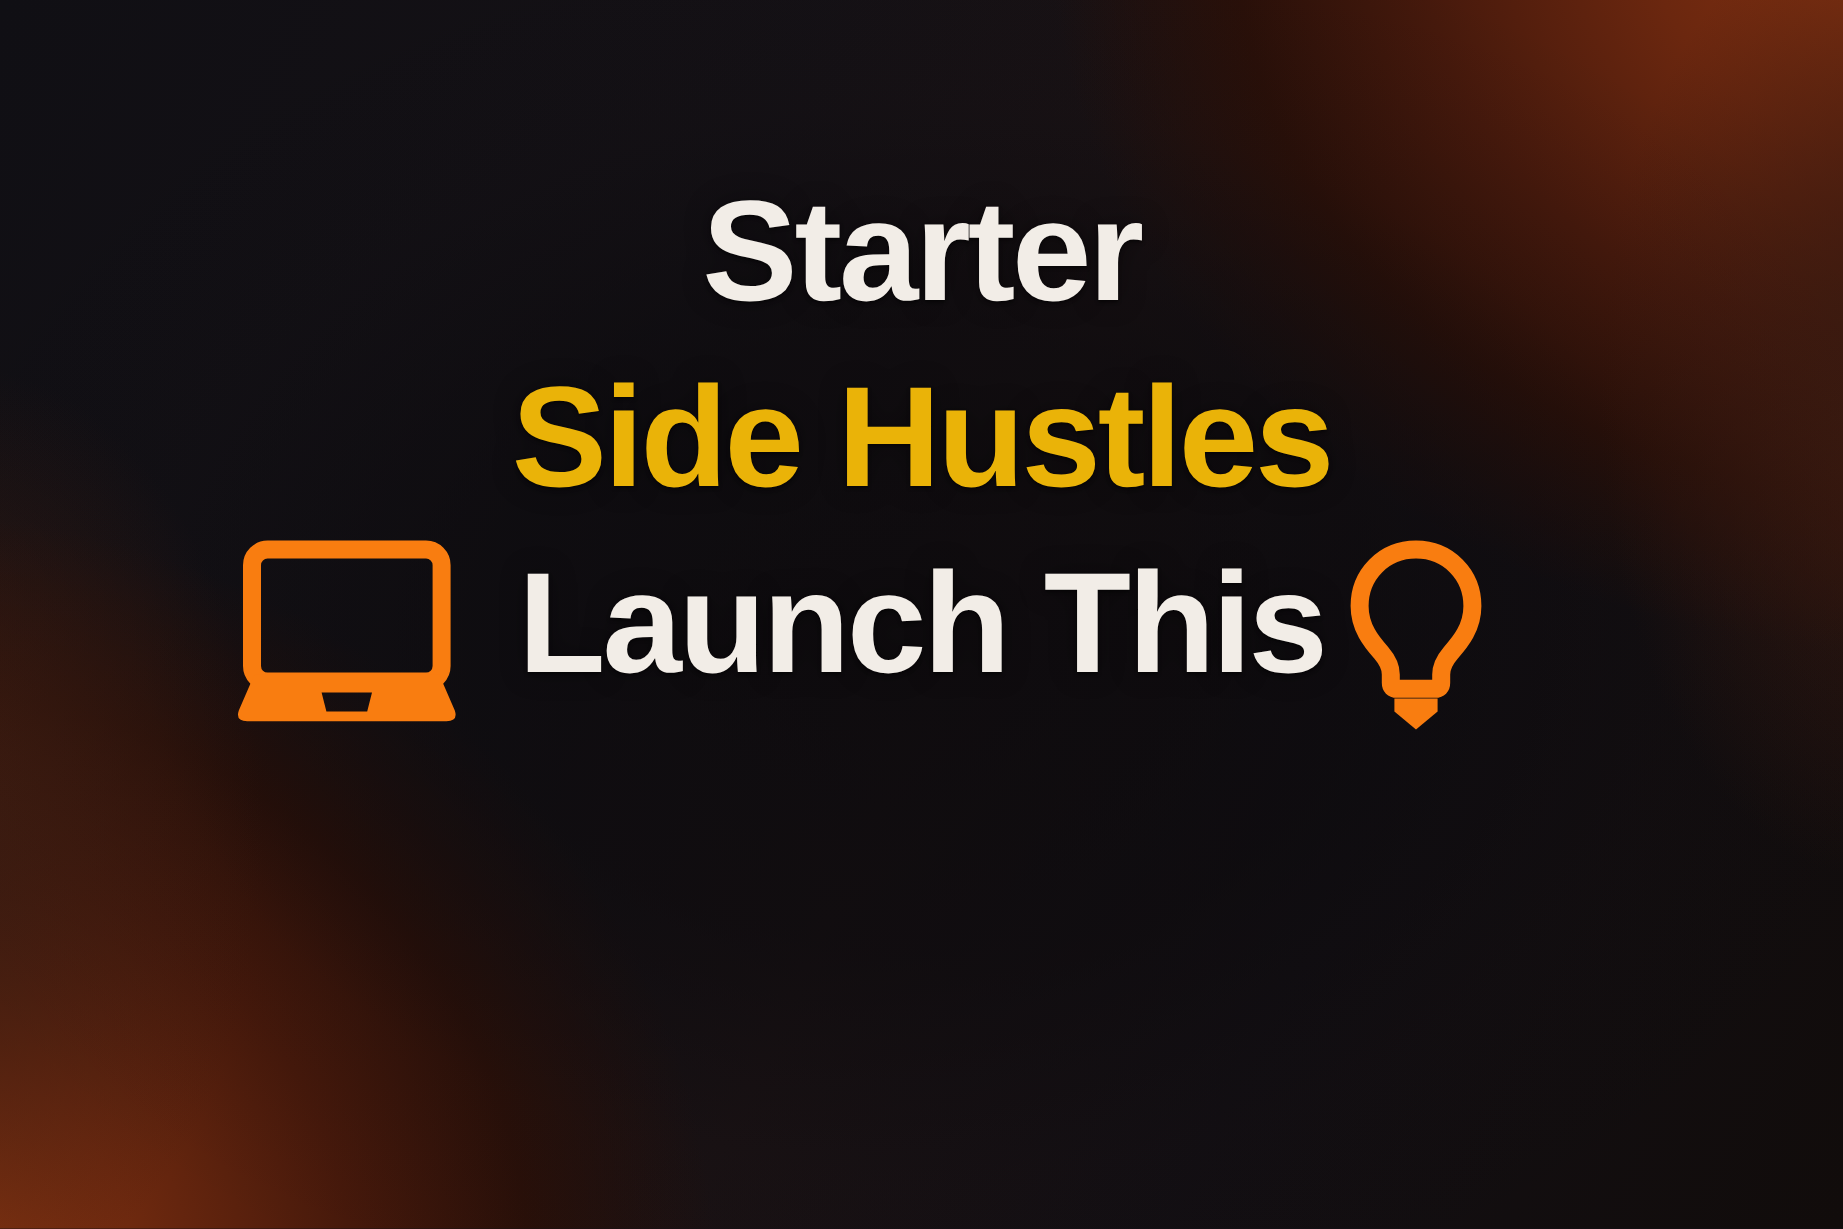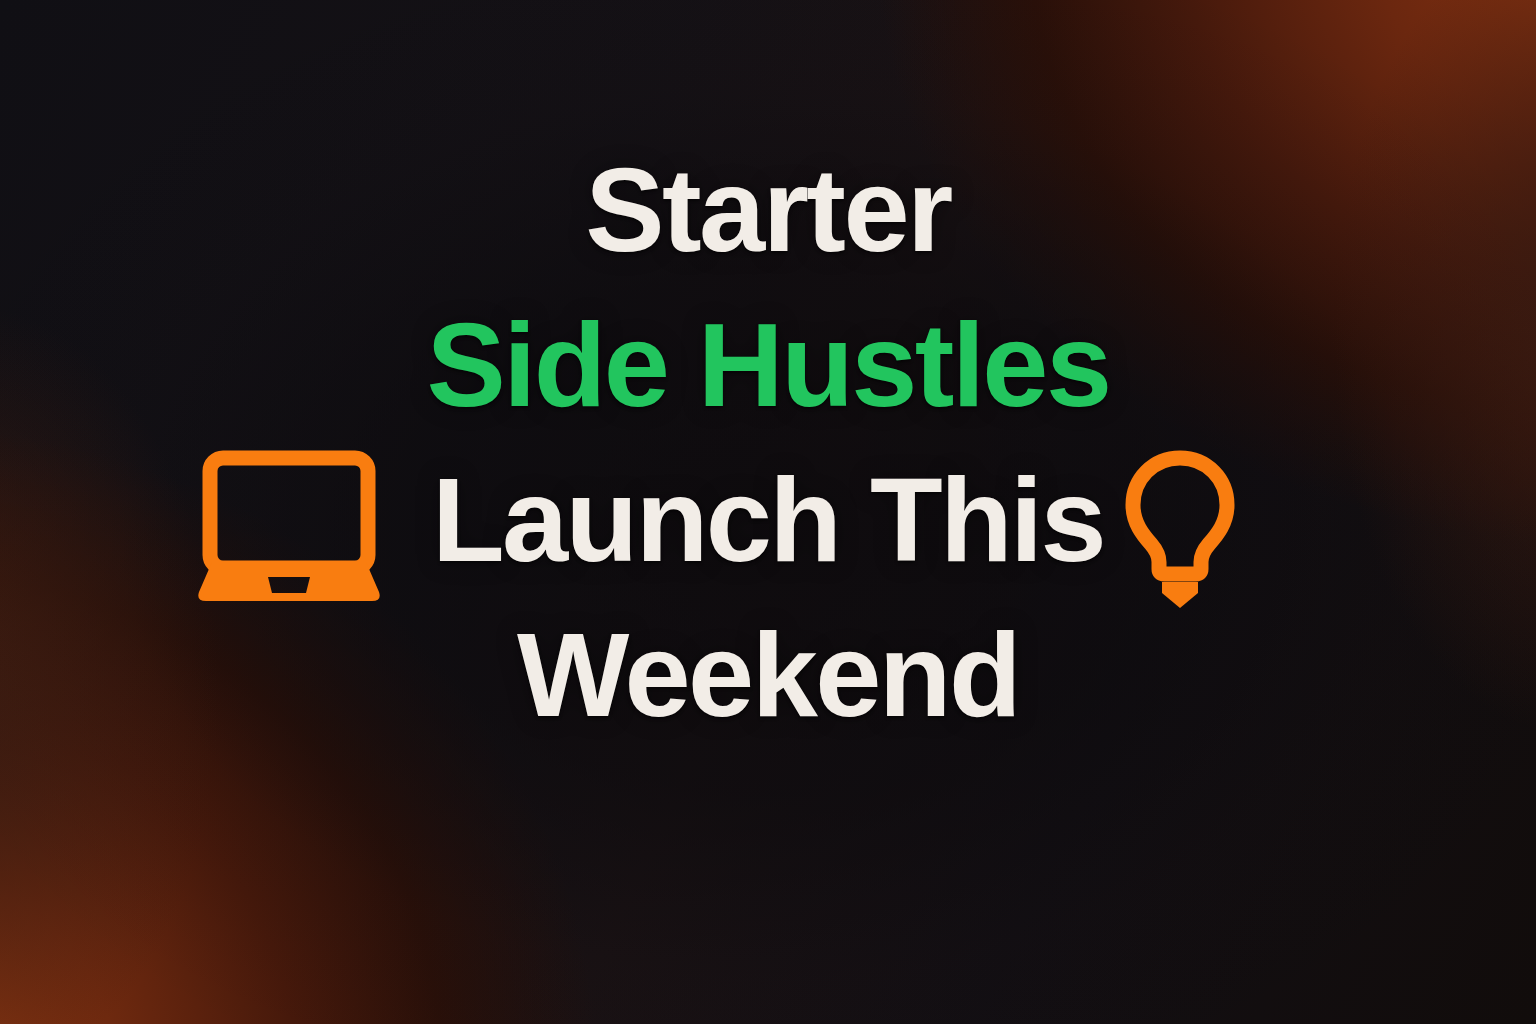--- a/index.html
+++ b/index.html
@@ -172,18 +172,17 @@
                C 77 108 79 103 85 96
                C 93 87 103 75 103 57
                C 103 31 83 10 56 10 Z" stroke="#f97d10" stroke-width="15" stroke-linejoin="round" fill="none"></path>
 
       <path d="M 38 134 L 74 134 L 74 145 L 56 160 L 38 145 Z" fill="#f97d10"></path>
     </svg>
   </div>
 
   <div id="headline">
     <span class="headline-line" style="color: rgb(242, 237, 231);">Starter</span>
-    <span class="headline-line" style="color: #22c55e;">Side Hustles</span>
+    <span class="headline-line" style="color: #eab308;">Side Hustles</span>
     <span class="headline-line" style="color: rgb(242, 237, 231);">Launch This</span>
-    <span class="headline-line" style="color: rgb(242, 237, 231);">Weekend</span>
   </div>
 
 </div>
 
 </body></html>

